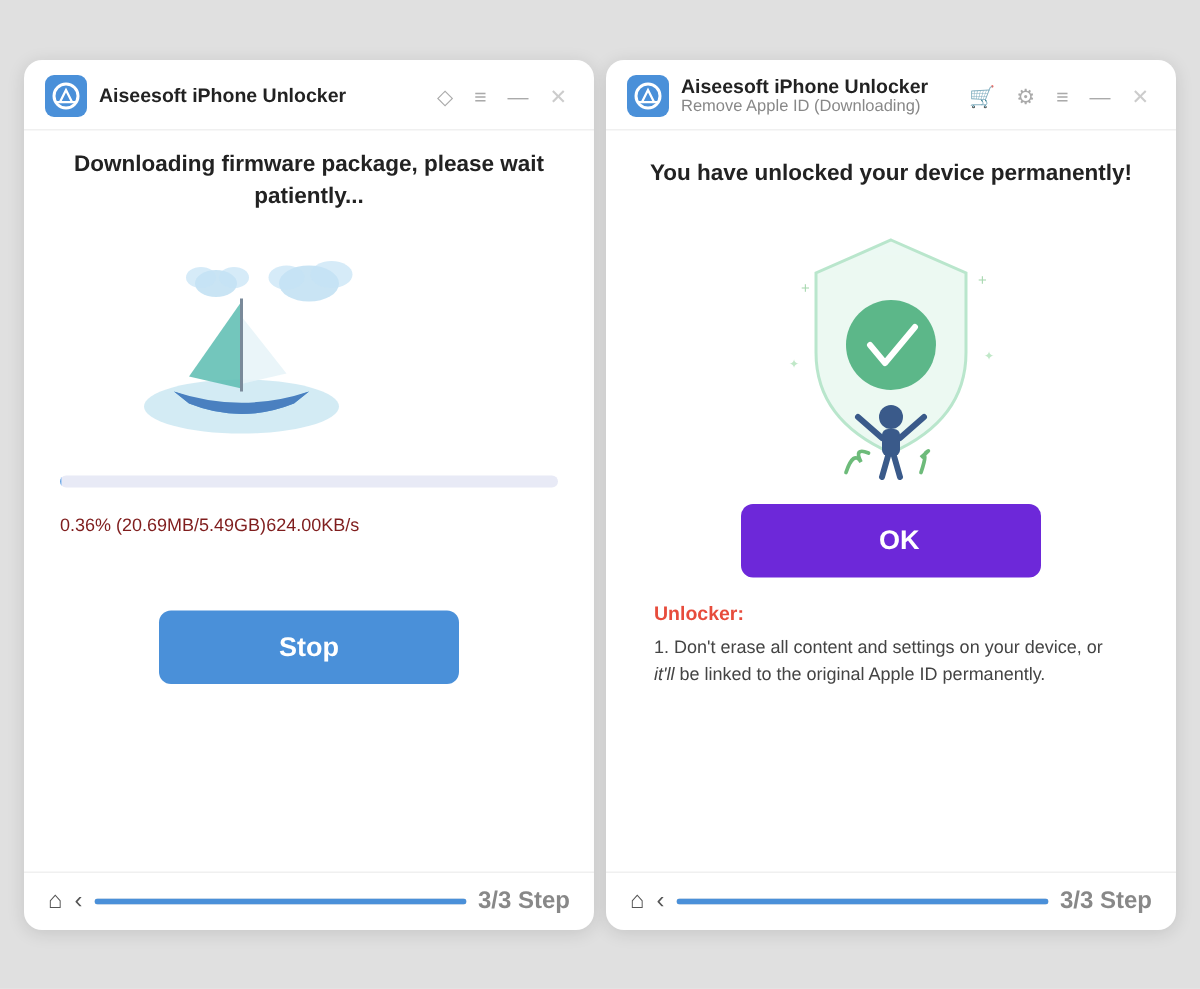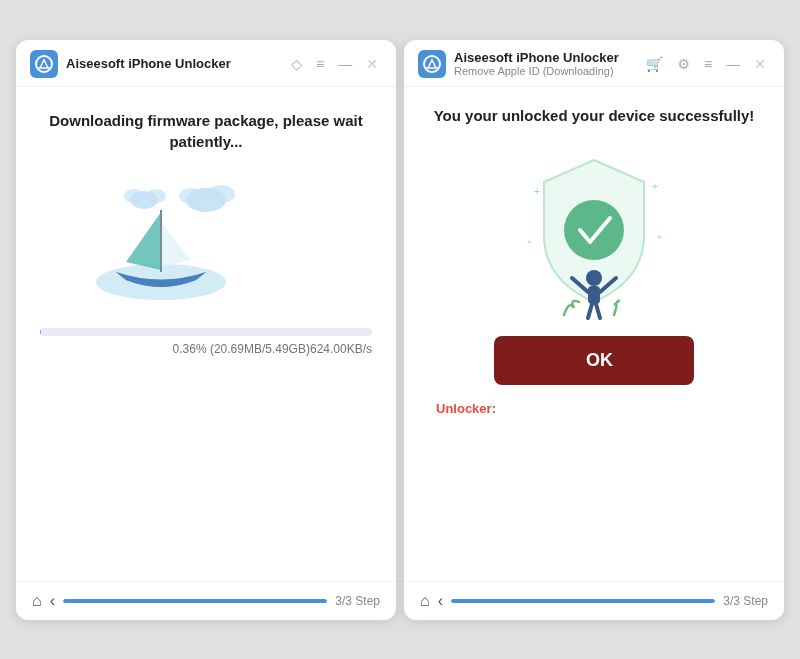--- a/index.html
+++ b/index.html
@@ -80,21 +80,21 @@
       flex: 1;
       display: flex;
       flex-direction: column;
       align-items: center;
       padding: 20px 24px 0 24px;
       overflow: hidden;
     }
 
     
     .left-panel .panel-content {
-      padding-top: 23px;
+      padding-top: 12px;
     }
     .download-title {
       font-size: 15px;
       font-weight: 700;
       color: #222;
       text-align: center;
       line-height: 1.4;
       margin-bottom: 20px;
     }
     .illustration-left {
@@ -120,24 +120,24 @@
       border-radius: 4px;
       overflow: hidden;
     }
     .progress-bar-fill {
       height: 100%;
       border-radius: 4px;
       background: linear-gradient(90deg, #5b9bd5, #7eb6f5);
     }
     .progress-meta {
       display: flex;
-      justify-content: flex-end;
-      margin-top: 6px;
+      justify-content: flex-start;
+      margin-top: 18px;
       font-size: 12px;
-      color: #737373;
+      color: #7f1d1d;
     }
     .stop-btn {
       margin-top: 40px;
       background: #4a90d9;
       color: #fff;
       border: none;
       border-radius: 8px;
       padding: 14px 70px;
       font-size: 18px;
       font-weight: 600;
@@ -152,21 +152,21 @@
       color: #222;
       text-align: center;
       margin-bottom: 16px;
     }
     .success-illustration {
       width: 220px;
       height: 180px;
       margin-bottom: 16px;
     }
     .ok-btn {
-      background: #7f1d1d;
+      background: #6d28d9;
       color: #fff;
       border: none;
       border-radius: 8px;
       padding: 14px 92px;
       font-size: 18px;
       font-weight: 600;
       cursor: pointer;
       width: 200px;
       margin-bottom: 16px;
     }
@@ -210,22 +210,23 @@
       background: #e0e0e0;
       border-radius: 2px;
       overflow: hidden;
     }
     .footer-progress-fill {
       height: 100%;
       background: #4a90d9;
       border-radius: 2px;
     }
     .footer-step {
-      font-size: 12px;
+      font-size: 16px;
       color: #888;
+      font-weight: bold;
     }
 
     
     .cloud {
       opacity: 0.7;
     }
   </style>
 </head>
 <body>
 
@@ -281,20 +282,21 @@
       <div class="progress-container">
         <div class="progress-bar-bg">
           <div class="progress-bar-fill" style="width: 0.36%"></div>
         </div>
         <div class="progress-meta">
           <span>0.36% (20.69MB/5.49GB)</span>
           <span>624.00KB/s</span>
         </div>
       </div>
 
+      <button class="stop-btn">Stop</button>
     </div>
 
     <div class="panel-footer">
       <span class="footer-icon">⌂</span>
       <span class="footer-icon">‹</span>
       <div class="footer-progress-bar">
         <div class="footer-progress-fill" style="width: 100%"></div>
       </div>
       <span class="footer-step">3/3 Step</span>
     </div>
@@ -316,21 +318,21 @@
       <div class="titlebar-icons">
         <span class="titlebar-icon">🛒</span>
         <span class="titlebar-icon">⚙</span>
         <span class="titlebar-icon">≡</span>
         <span class="titlebar-icon">—</span>
         <span class="titlebar-icon close">✕</span>
       </div>
     </div>
 
     <div class="panel-content">
-      <div class="success-title">You your unlocked your device successfully!</div>
+      <div class="success-title">You have unlocked your device permanently!</div>
 
       <div class="success-illustration">
         <svg viewBox="0 0 220 180" xmlns="http://www.w3.org/2000/svg">
 
           <path d="M110 20 L160 42 L160 95 Q160 140 110 162 Q60 140 60 95 L60 42 Z" fill="#e8f8f0" stroke="#a8e0c0" stroke-width="2" opacity="0.8"></path>
 
           <circle cx="110" cy="90" r="30" fill="#4caf7d" opacity="0.9"></circle>
           <path d="M96 90 L106 102 L126 78" fill="none" stroke="white" stroke-width="4" stroke-linecap="round" stroke-linejoin="round"></path>
 
           <text x="168" y="50" font-size="10" fill="#a8d8b0">+</text>
@@ -350,20 +352,23 @@
 
           <path d="M80 175 Q85 160 90 168 Q85 158 95 162" fill="none" stroke="#6dbb7a" stroke-width="2.5" stroke-linecap="round"></path>
           <path d="M130 175 Q135 160 130 165 Q138 158 133 162" fill="none" stroke="#6dbb7a" stroke-width="2.5" stroke-linecap="round"></path>
         </svg>
       </div>
 
       <button class="ok-btn">OK</button>
 
       <div class="warning-section">
         <div class="warning-label">Unlocker:</div>
+        <div class="warning-item">
+          1. Don't erase all content and settings on your device, or <em>it'll</em> be linked to the original Apple ID permanently.
+        </div>
       </div>
     </div>
 
     <div class="panel-footer">
       <span class="footer-icon">⌂</span>
       <span class="footer-icon">‹</span>
       <div class="footer-progress-bar">
         <div class="footer-progress-fill" style="width: 100%"></div>
       </div>
       <span class="footer-step">3/3 Step</span>

